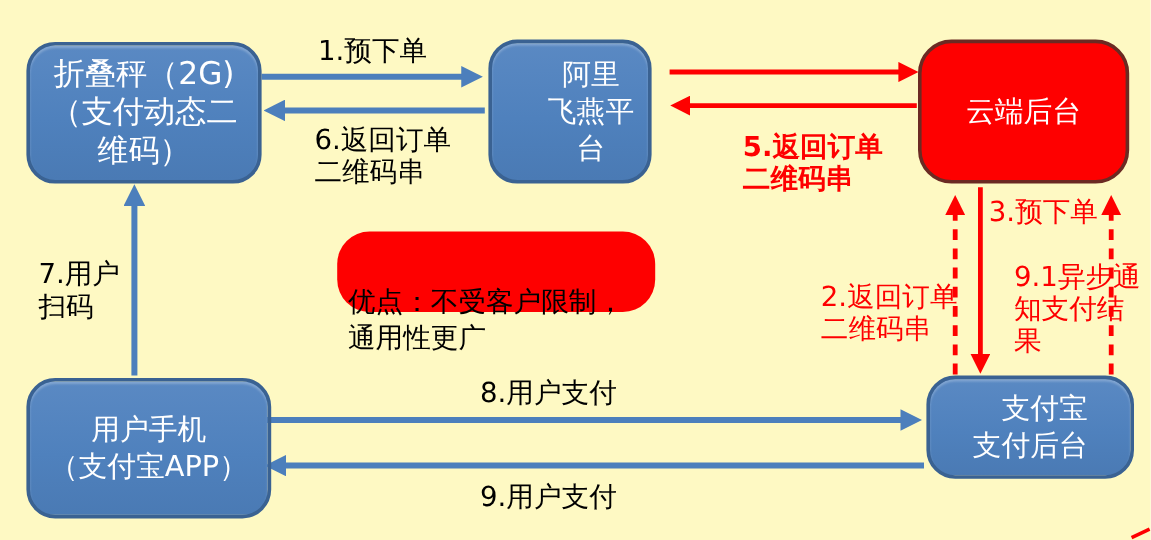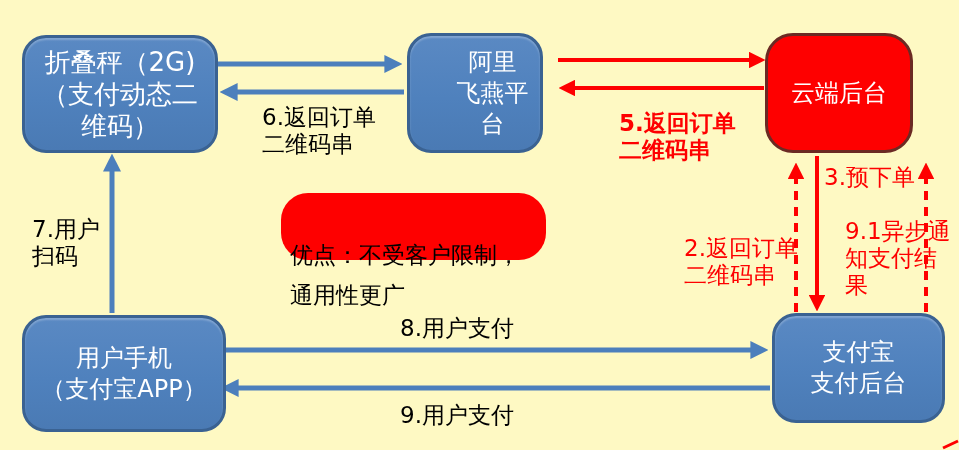--- a/index.html
+++ b/index.html
@@ -15,22 +15,22 @@
     border:3px solid #3a6292;border-radius:24px;
     box-shadow:inset 0 2px 2px rgba(255,255,255,.25);
     box-sizing:border-box;line-height:31px;font-size:24px;
   }
   .node.red{
     background:#fe0000;border:3px solid #6b2a23;border-radius:28px;
     box-shadow:none;
   }
   .note{
     position:absolute;background:#fe0000;color:#000000;
-    font-size:23px;line-height:40px;white-space:pre-line;
-    padding:2px 9px;box-sizing:border-box;border-radius:27px;
+    font-size:23px;line-height:30px;white-space:pre-line;
+    padding:14px 9px;box-sizing:border-box;border-radius:27px;
   }
   .lbl{
     position:absolute;color:#000000;font-size:23px;line-height:27px;
     white-space:pre-line;
   }
   .lbl.red{color:#fe0000;}
 </style>
 </head>
 <body>
 
@@ -68,39 +68,40 @@
     <span>折叠秤（2G)
 （支付动态二
 维码）</span>
   </div>
 
   <div class="node" style="left:407px;top:33px;width:136px;height:120px;padding-left:35px;">
     <span>阿里
 飞燕平台</span>
   </div>
 
-  <div class="node red" style="left:765px;top:33px;width:148px;height:120px;">
+  <div class="node red" style="left:765px;top:33px;width:176px;height:120px;">
     <span>云端后台</span>
   </div>
 
   <div class="node" style="left:22px;top:315px;width:204px;height:117px;">
     <span>用户手机
 （支付宝APP）</span>
   </div>
 
-  <div class="node" style="left:772px;top:313px;width:173px;height:110px;">
+  <div class="node" style="left:772px;top:313px;width:173px;height:86px;text-align:right;">
     <span>支付宝
 支付后台</span>
   </div>
 
   <div class="note" style="left:281px;top:193px;width:265px;height:67px;">
     <span>优点：不受客户限制，
 通用性更广</span>
   </div>
 
+  <div class="lbl" style="left:265px;top:30px;">1.预下单</div>
   <div class="lbl" style="left:262px;top:104px;">6.返回订单
 二维码串</div>
   <div class="lbl red" style="left:619px;top:110px;font-weight:bold;">5.返回订单
 二维码串</div>
   <div class="lbl" style="left:32px;top:216px;">7.用户
 扫码</div>
   <div class="lbl red" style="left:824px;top:164px;">3.预下单</div>
   <div class="lbl red" style="left:684px;top:235px;">2.返回订单
 二维码串</div>
   <div class="lbl red" style="left:845px;top:218px;">9.1异步通

